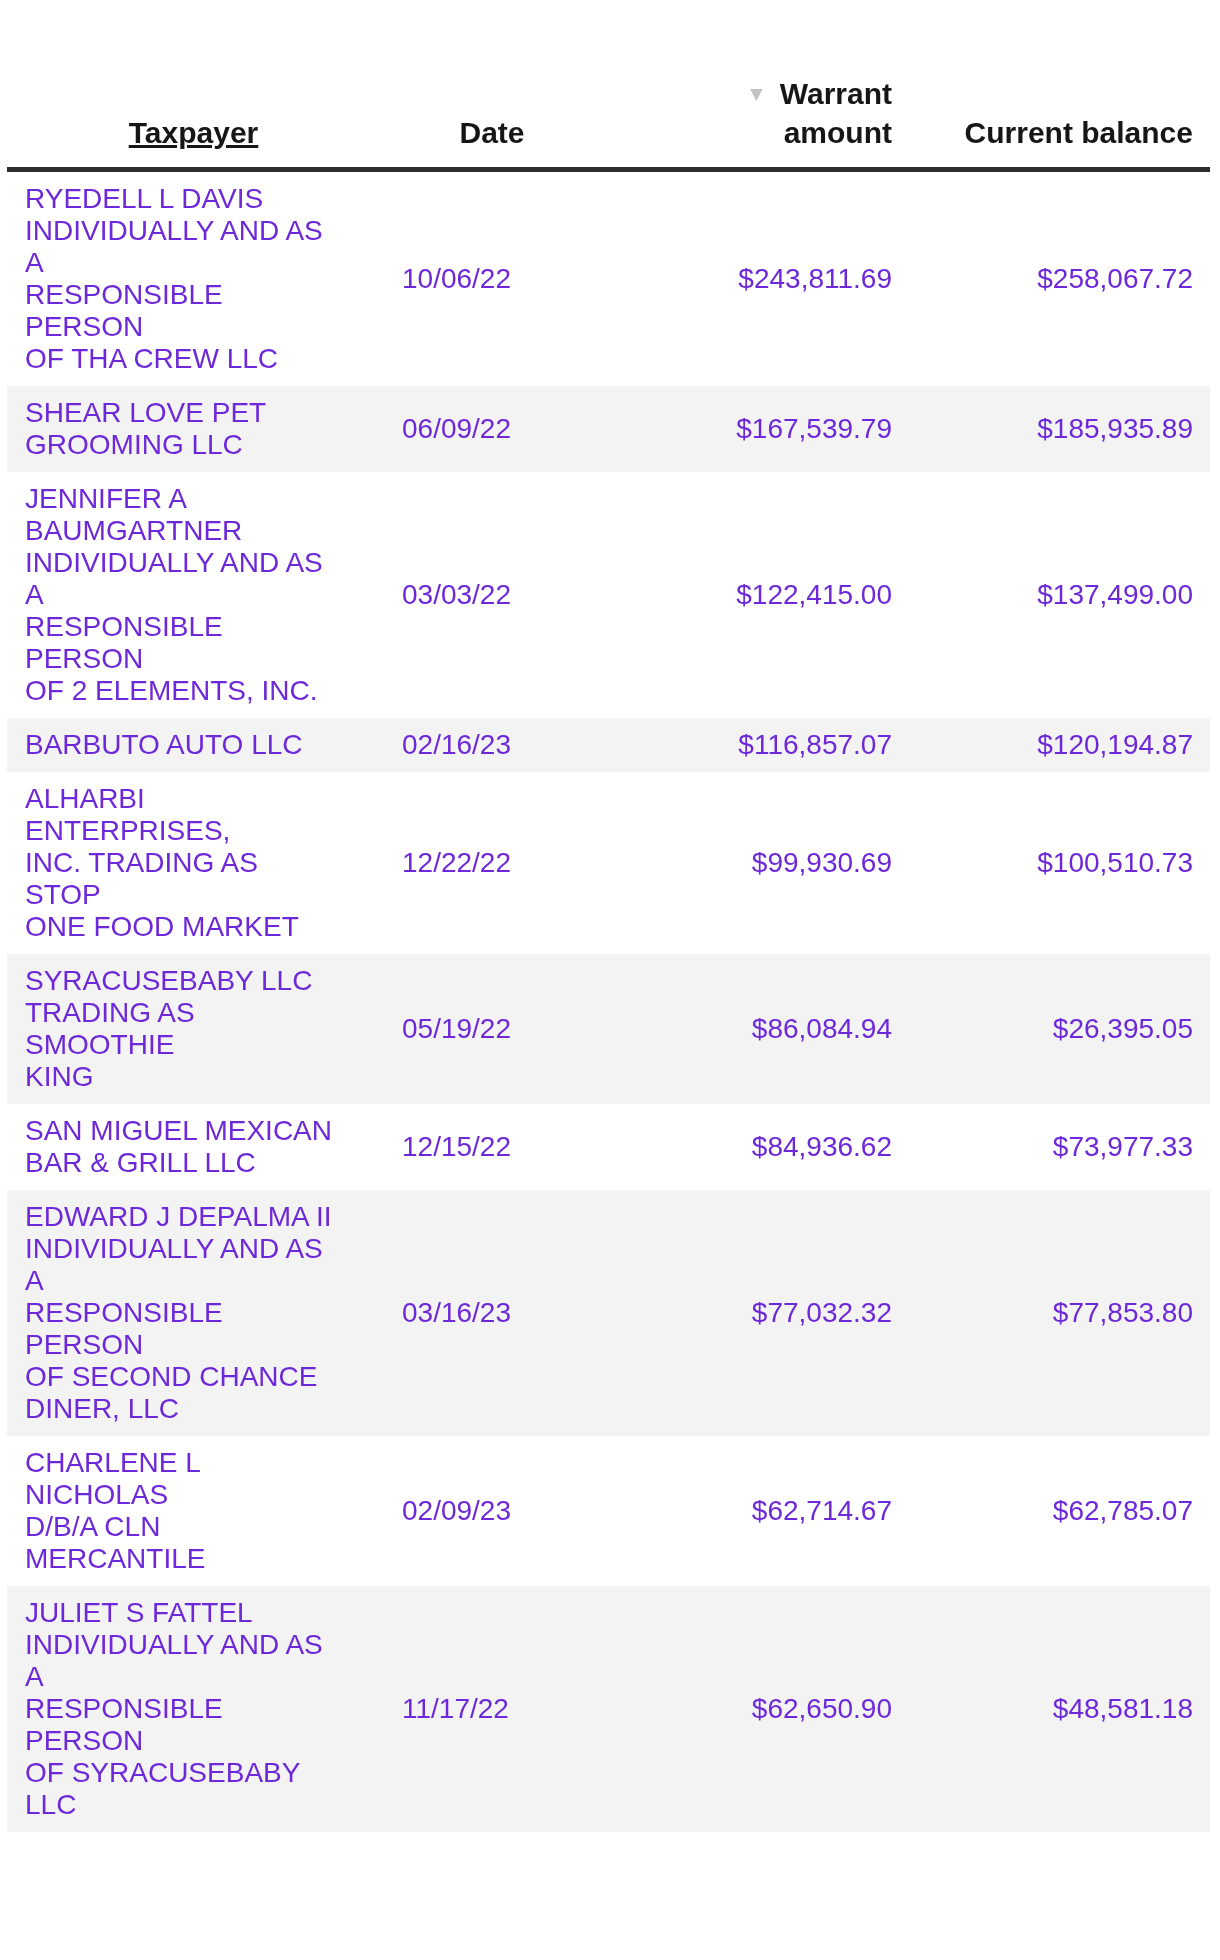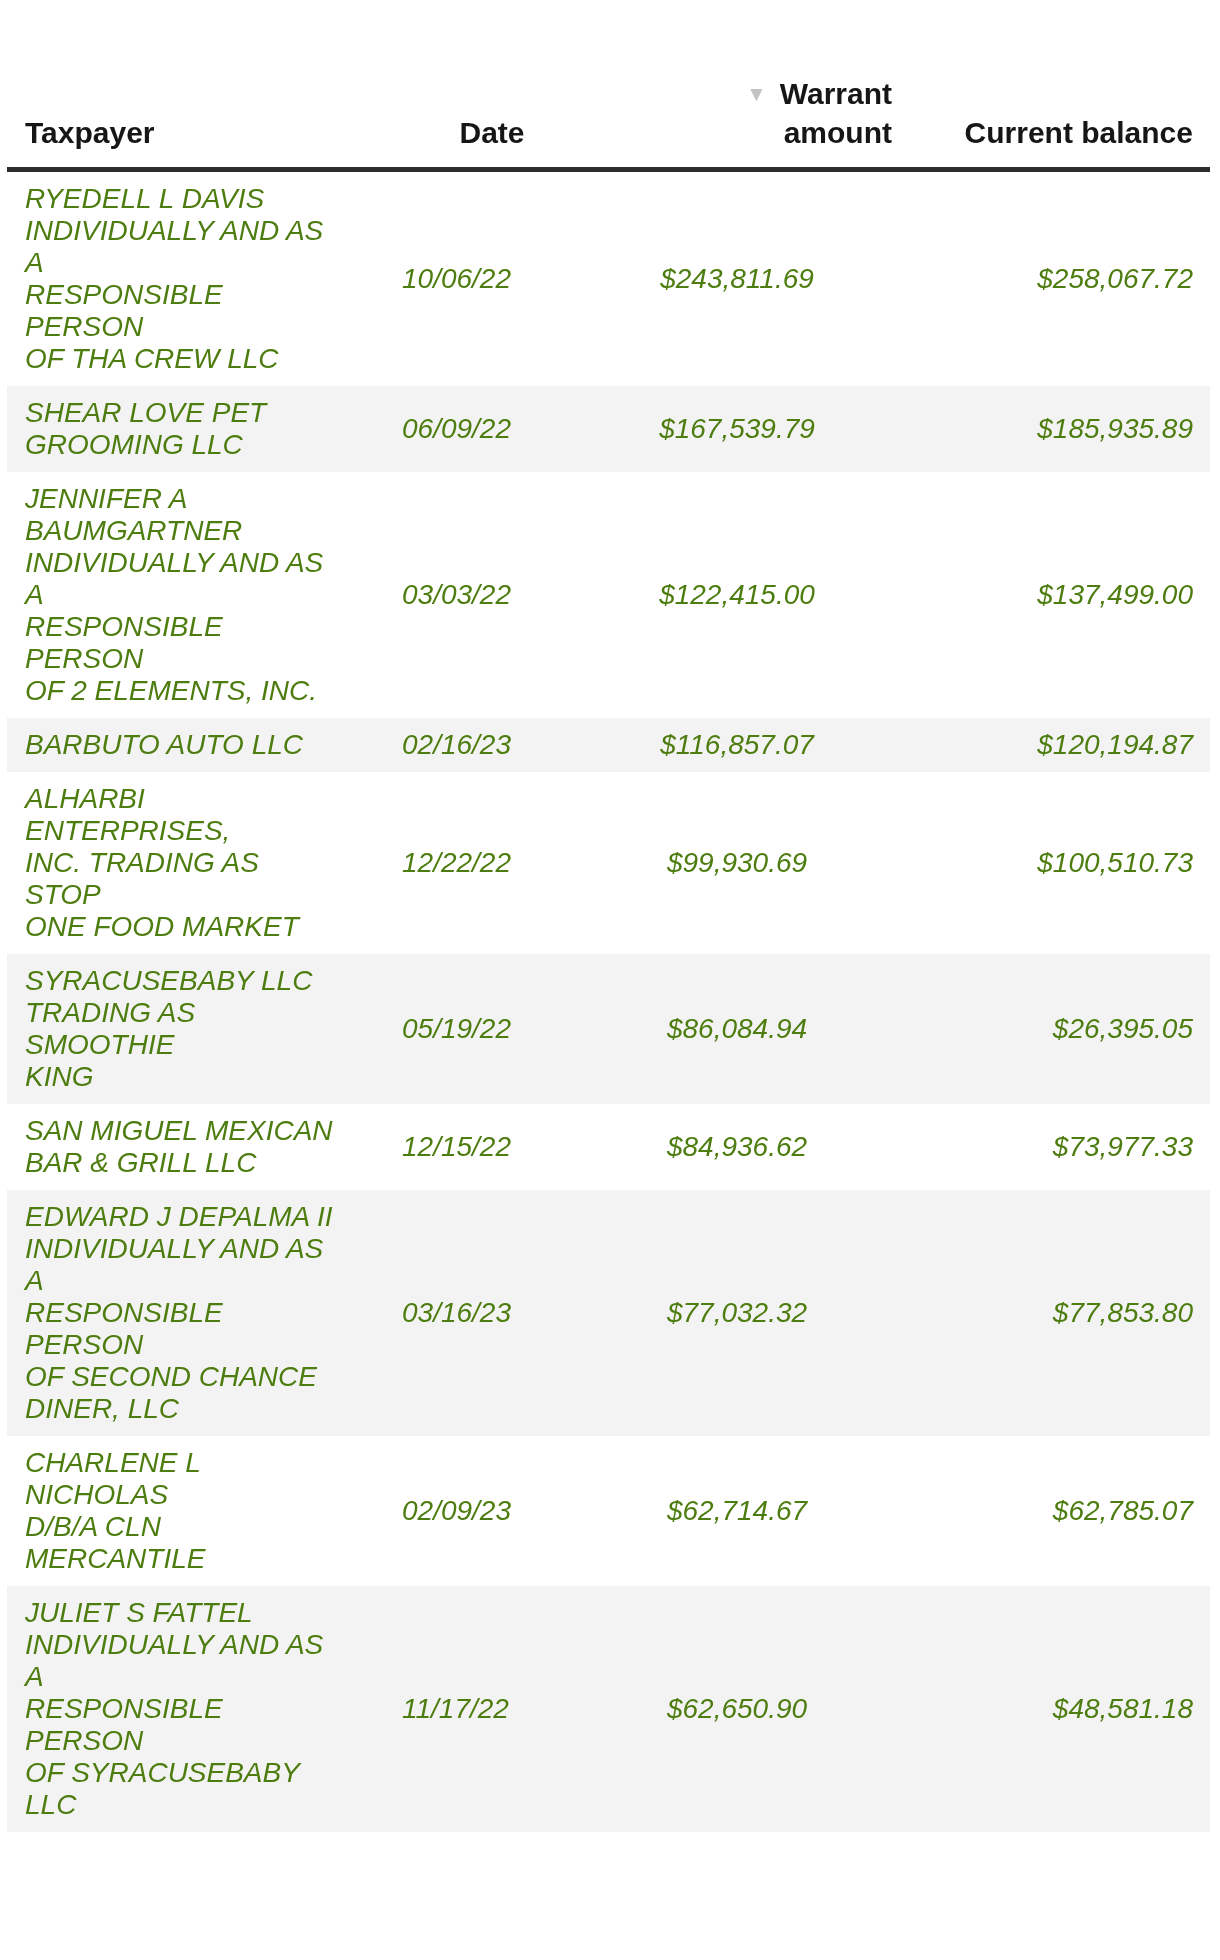--- a/index.html
+++ b/index.html
@@ -31,50 +31,49 @@
     vertical-align: bottom;
     font-size: 30px;
     line-height: 36px;
     font-weight: bold;
     color: #161616;
     padding: 40px 0 16px 0;
     border-bottom: 5px solid #2d2d2d;
     white-space: pre-line;
     margin-top: 40px;
   }
-  th.col-taxpayer { text-align: left; padding-left: 18px; }
+  th.col-taxpayer { text-align: center; padding-left: 18px; text-decoration: underline; }
   th.col-date     { text-align: center; padding-left: 40px; }
   th.col-warrant  { text-align: right; }
   th.col-balance  { text-align: right; padding-right: 17px; }
 
   .sort-arrow {
     color: #c3c3c3;
     font-size: 21px;
     margin-right: 13px;
     position: relative;
     top: -3px;
     display: inline-block;
   }
 
   tbody td {
     font-size: 28px;
     line-height: 32px;
-    color: #4d7c0f;
+    color: #6d28d9;
     vertical-align: middle;
     padding: 11px 0;
-    font-style: italic;
   }
   td.col-taxpayer {
     text-align: left;
     padding-left: 18px;
     padding-right: 24px;
     white-space: pre-line;
   }
   td.col-date    { text-align: left; padding-left: 40px; }
-  td.col-warrant { text-align: center; }
+  td.col-warrant { text-align: right; }
   td.col-balance { text-align: right; padding-right: 17px; }
 
   tbody tr:nth-child(even) { background: #f3f3f3; }
 </style>
 </head>
 <body>
 
 <div class="vis-container">
   <table class="dw-table">
     <colgroup>

